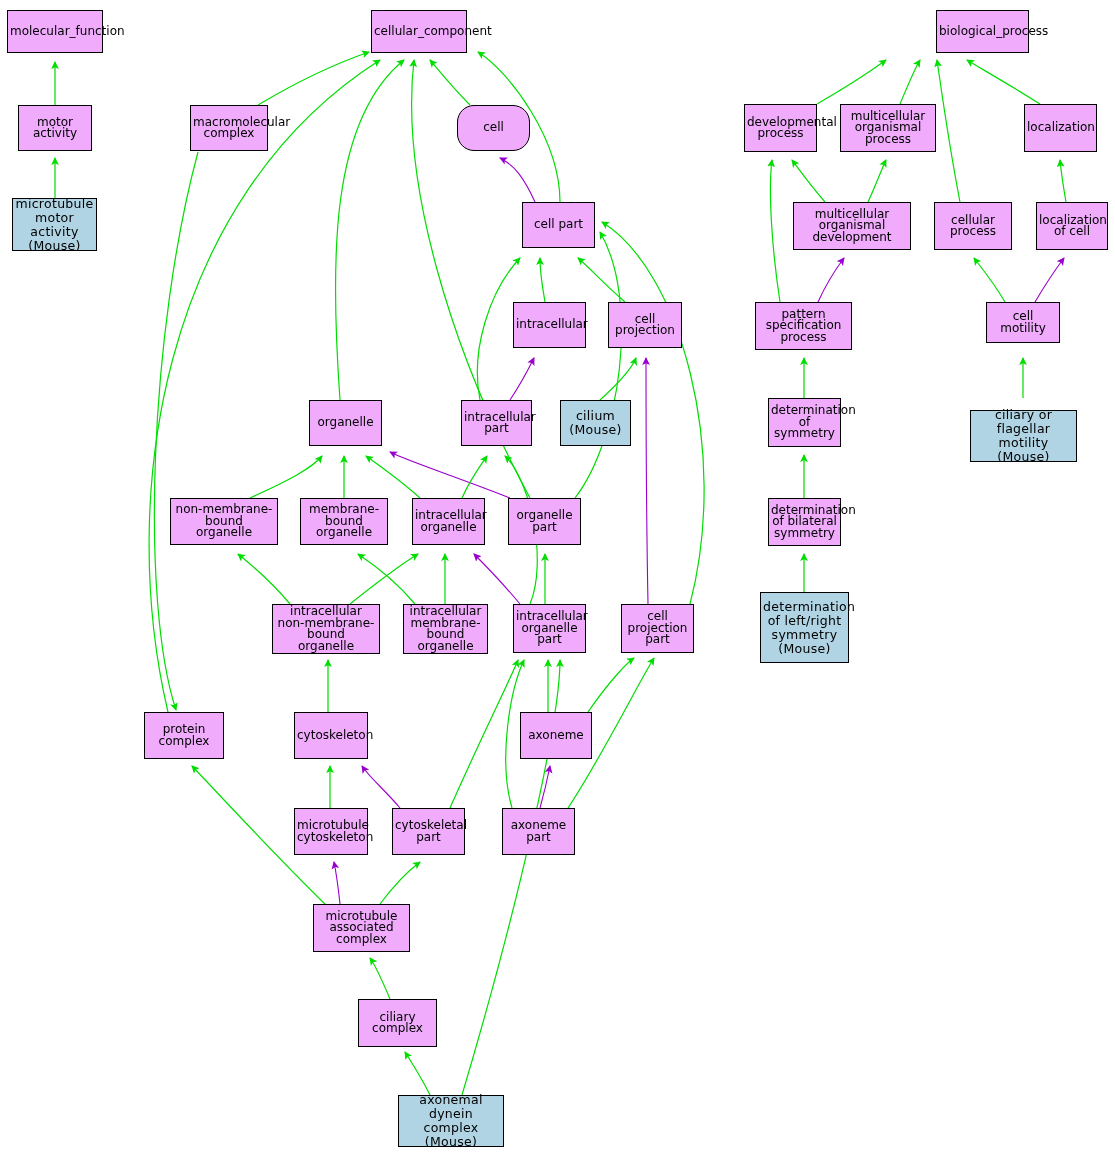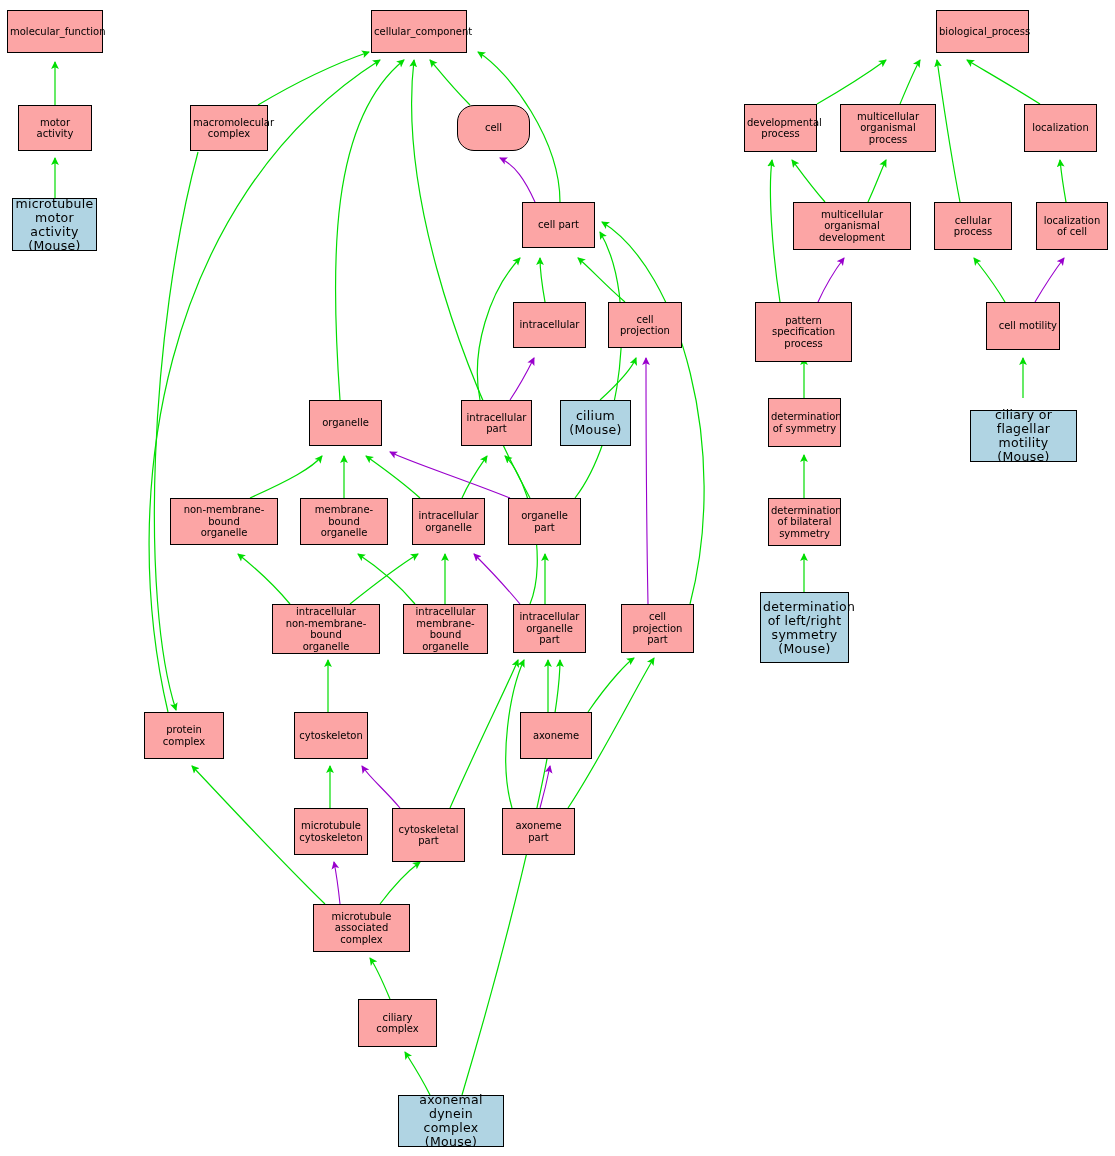--- a/index.html
+++ b/index.html
@@ -20,26 +20,26 @@
     left: 0;
     top: 0;
     width: 1115px;
     height: 1156px;
     pointer-events: none;
   }
   .go-node {
     position: absolute;
     box-sizing: border-box;
     border: 1px solid #000000;
-    background: #fca5a5;
+    background: #f0abfc;
     display: flex;
     align-items: center;
     justify-content: center;
     text-align: center;
-    font-size: 10px;
+    font-size: 12px;
     line-height: 11.5px;
     color: #000000;
     white-space: pre-line;
     padding: 1px 2px;
   }
   .go-node.highlight {
     background: #b0d4e3;
     font-size: 12.5px;
     line-height: 14px;
     letter-spacing: 0.3px;
@@ -158,43 +158,43 @@
 organelle</span></div>
       <div class="go-node" style="left: 513px; top: 604px; width: 73px; height: 49px;"><span class="label">intracellular
 organelle part</span></div>
       <div class="go-node" style="left: 621px; top: 604px; width: 73px; height: 49px;"><span class="label">cell projection
 part</span></div>
       <div class="go-node" style="left: 144px; top: 712px; width: 80px; height: 47px;"><span class="label">protein complex</span></div>
       <div class="go-node" style="left: 294px; top: 712px; width: 74px; height: 47px;"><span class="label">cytoskeleton</span></div>
       <div class="go-node" style="left: 520px; top: 712px; width: 72px; height: 47px;"><span class="label">axoneme</span></div>
       <div class="go-node" style="left: 294px; top: 808px; width: 74px; height: 47px;"><span class="label">microtubule
 cytoskeleton</span></div>
-      <div class="go-node" style="left: 392px; top: 808px; width: 73px; height: 54px;"><span class="label">cytoskeletal
+      <div class="go-node" style="left: 392px; top: 808px; width: 73px; height: 47px;"><span class="label">cytoskeletal
 part</span></div>
       <div class="go-node" style="left: 502px; top: 808px; width: 73px; height: 47px;"><span class="label">axoneme part</span></div>
       <div class="go-node" style="left: 313px; top: 904px; width: 97px; height: 48px;"><span class="label">microtubule
 associated complex</span></div>
       <div class="go-node" style="left: 358px; top: 999px; width: 79px; height: 48px;"><span class="label">ciliary complex</span></div>
       <div class="go-node highlight" style="left: 398px; top: 1095px; width: 106px; height: 52px;"><span class="label">axonemal dynein
 complex
 (Mouse)</span></div>
       <div class="go-node" style="left: 936px; top: 10px; width: 93px; height: 43px;"><span class="label">biological_process</span></div>
       <div class="go-node" style="left: 744px; top: 104px; width: 73px; height: 48px;"><span class="label">developmental
 process</span></div>
       <div class="go-node" style="left: 840px; top: 104px; width: 96px; height: 48px;"><span class="label">multicellular
 organismal process</span></div>
       <div class="go-node" style="left: 1024px; top: 104px; width: 73px; height: 48px;"><span class="label">localization</span></div>
       <div class="go-node" style="left: 793px; top: 202px; width: 118px; height: 48px;"><span class="label">multicellular
 organismal development</span></div>
       <div class="go-node" style="left: 934px; top: 202px; width: 78px; height: 48px;"><span class="label">cellular process</span></div>
       <div class="go-node" style="left: 1036px; top: 202px; width: 72px; height: 48px;"><span class="label">localization
 of cell</span></div>
-      <div class="go-node" style="left: 755px; top: 302px; width: 97px; height: 60px;"><span class="label">pattern specification
+      <div class="go-node" style="left: 755px; top: 302px; width: 97px; height: 48px;"><span class="label">pattern specification
 process</span></div>
-      <div class="go-node" style="left: 986px; top: 302px; width: 74px; height: 48px; text-align: right;"><span class="label">cell motility</span></div>
+      <div class="go-node" style="left: 986px; top: 302px; width: 74px; height: 41px;"><span class="label">cell motility</span></div>
       <div class="go-node" style="left: 768px; top: 398px; width: 73px; height: 49px;"><span class="label">determination
 of symmetry</span></div>
       <div class="go-node highlight" style="left: 970px; top: 398px; width: 107px; height: 52px; margin-top: 12px;"><span class="label">ciliary or flagellar
 motility
 (Mouse)</span></div>
       <div class="go-node" style="left: 768px; top: 498px; width: 73px; height: 48px;"><span class="label">determination
 of bilateral
 symmetry</span></div>
       <div class="go-node highlight" style="left: 760px; top: 592px; width: 89px; height: 71px;"><span class="label">determination
 of left/right

